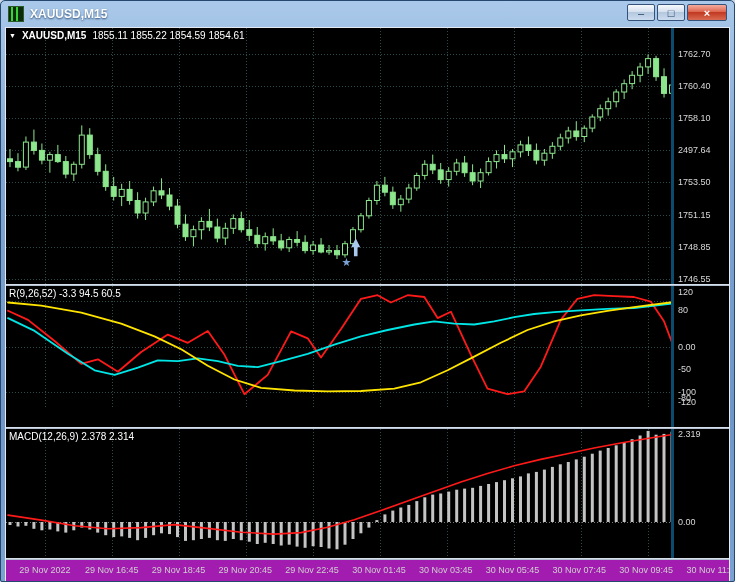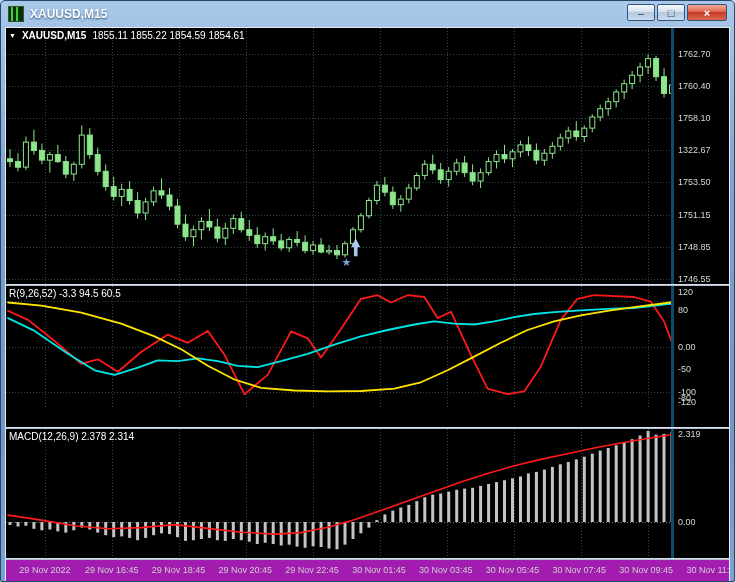--- a/index.html
+++ b/index.html
@@ -240,21 +240,21 @@
         </svg>
       <div class="pane-header">
         <span class="dd">▼</span>
         <span class="sym">XAUUSD,M15</span>
         <span>1855.11 1855.22 1854.59 1854.61</span>
       </div>
       <div class="scale" id="scale-main">
           <div class="scalelabel" style="top: 21.4348px;">1762.70</div>
           <div class="scalelabel" style="top: 53.4348px;">1760.40</div>
           <div class="scalelabel" style="top: 85.4348px;">1758.10</div>
-          <div class="scalelabel" style="top: 117.435px;">1322.67</div>
+          <div class="scalelabel" style="top: 117.435px;">2497.64</div>
           <div class="scalelabel" style="top: 149.435px;">1753.50</div>
           <div class="scalelabel" style="top: 182.13px;">1751.15</div>
           <div class="scalelabel" style="top: 214.13px;">1748.85</div>
           <div class="scalelabel" style="top: 246.13px;">1746.55</div>
         </div>
     </div>
 
     <div class="splitter"></div>
 
     <div class="panel rpanel">

